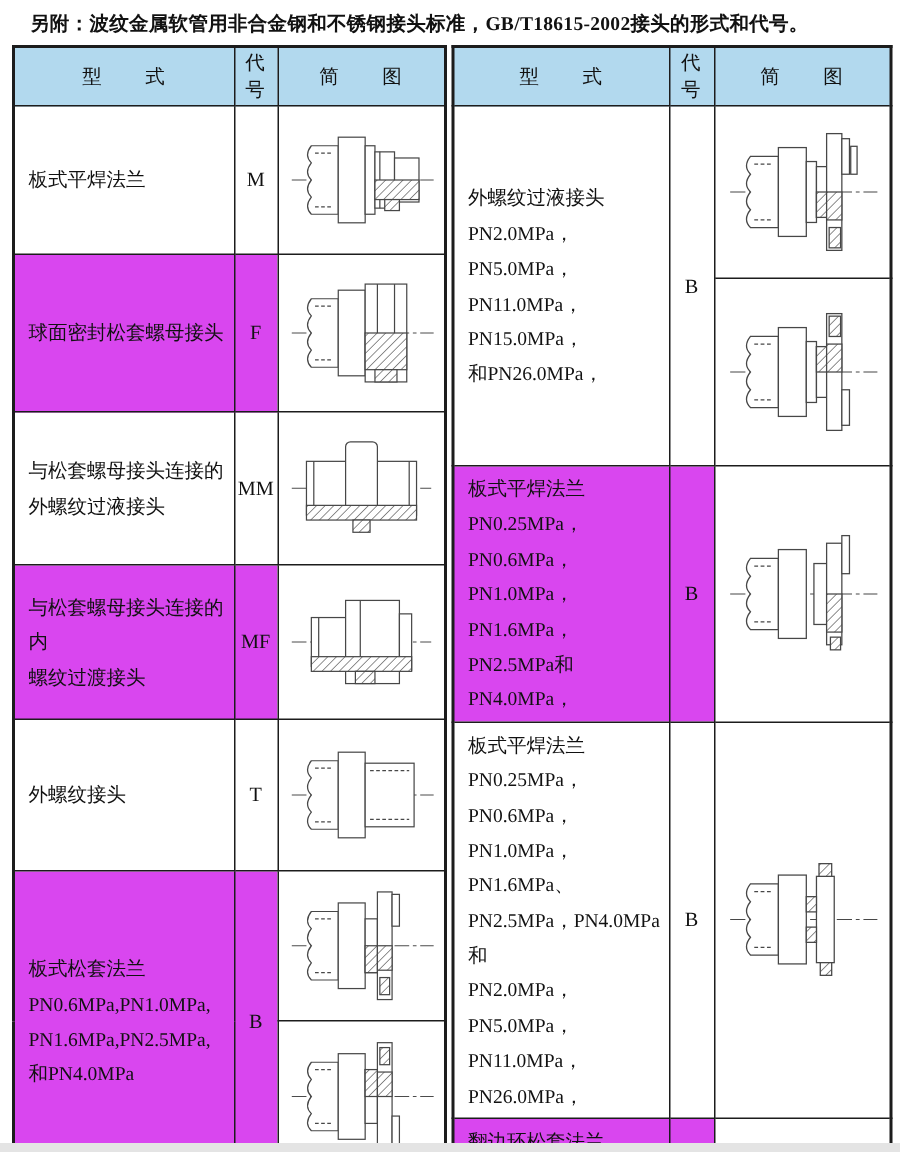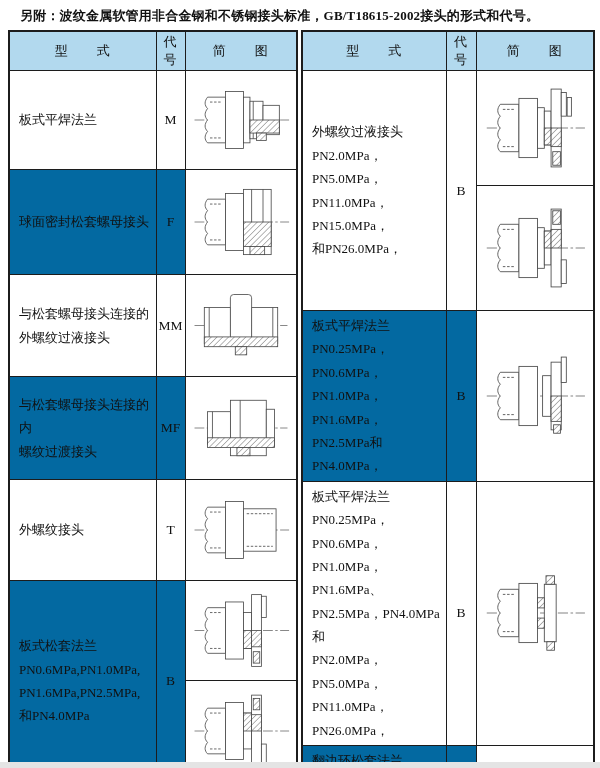--- a/index.html
+++ b/index.html
@@ -8,21 +8,21 @@
   .title{padding:7px 6px 5px 20px;font-size:13px;font-weight:bold;letter-spacing:.2px;}
   .tables{display:flex;gap:3px;padding:0 8px;align-items:flex-start;}
   table{border-collapse:collapse;table-layout:fixed;border:2px solid #1c1c1c;}
   table.lt{width:288px;}
   table.rt{width:292px;}
   td{border:1px solid #1c1c1c;vertical-align:middle;font-size:13px;}
   td.head{background:#b2d9ee;text-align:center;height:24px;letter-spacing:1px;}
   td.type{padding:3px 3px 3px 9px;white-space:pre-line;line-height:1.8;}
   td.code{text-align:center;font-size:13.5px;}
   td.diag{text-align:center;padding:1px;background:#fff;}
-  .hl{background:#0369a1;}
+  .hl{background:#d946ef;}
   .dg{display:block;margin:0 auto;}
   .dg line,.dg path,.dg rect,.dg polygon{stroke:#474747;stroke-width:1;fill:none;}
   .dg .w{fill:#ffffff;}
   .dg .h{fill:url(#hch);}
   .dg .cl{stroke-width:.8;stroke-dasharray:12 3 3 3;}
   .dg .dsh{stroke-dasharray:3 2;}
   .bottom-strip{position:absolute;left:0;right:0;bottom:0;height:6px;background:#e4e4e4;}
 </style>
 </head>
 <body>

